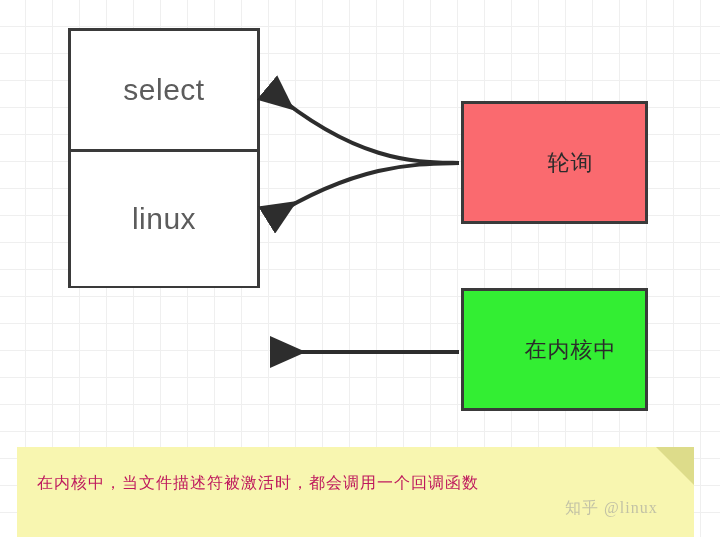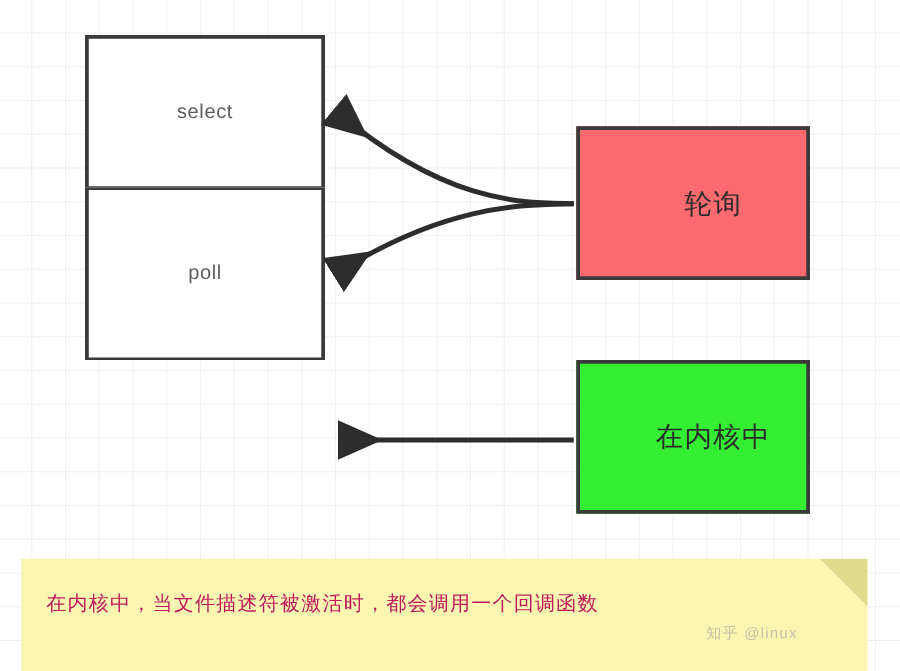--- a/index.html
+++ b/index.html
@@ -25,21 +25,21 @@
   
   .stack-box {
     position: absolute;
     left: 68px;
     width: 192px;
     box-sizing: border-box;
     border: 3px solid #3a3a3a;
     display: flex;
     align-items: center;
     justify-content: center;
-    font-size: 16px;
+    font-size: 30px;
     color: #5c5c5c;
     letter-spacing: 0.5px;
   }
   #box-select {
     top: 28px;
     height: 123px;
     background: #ffffff;
     border-bottom-width: 2px;
   }
   #box-poll {
@@ -120,39 +120,39 @@
     top: 0;
     width: 0;
     height: 0;
     border-left: 38px solid transparent;
     border-top: 38px solid #dddc8a;
   }
   #watermark {
     position: absolute;
     left: 565px;
     top: 498px;
-    font-size: 12px;
+    font-size: 16px;
     color: #b9b9a4;
     opacity: 0.85;
     white-space: nowrap;
     letter-spacing: 1px;
-    font-family: Liberation Sans, sans-serif;
+    font-family: Liberation Serif, serif;
   }
 </style>
 </head>
 <body>
 
 <div id="canvas">
 
   <div class="stack-box" id="box-select">
     <span>select</span>
   </div>
 
   <div class="stack-box" id="box-poll">
-    <span>poll</span>
+    <span>linux</span>
   </div>
 
 
   <div class="cause-box" id="box-polling">
     <span>轮询</span>
   </div>
 
   <div class="cause-box" id="box-callback">
     <span>在内核中</span>
   </div>

